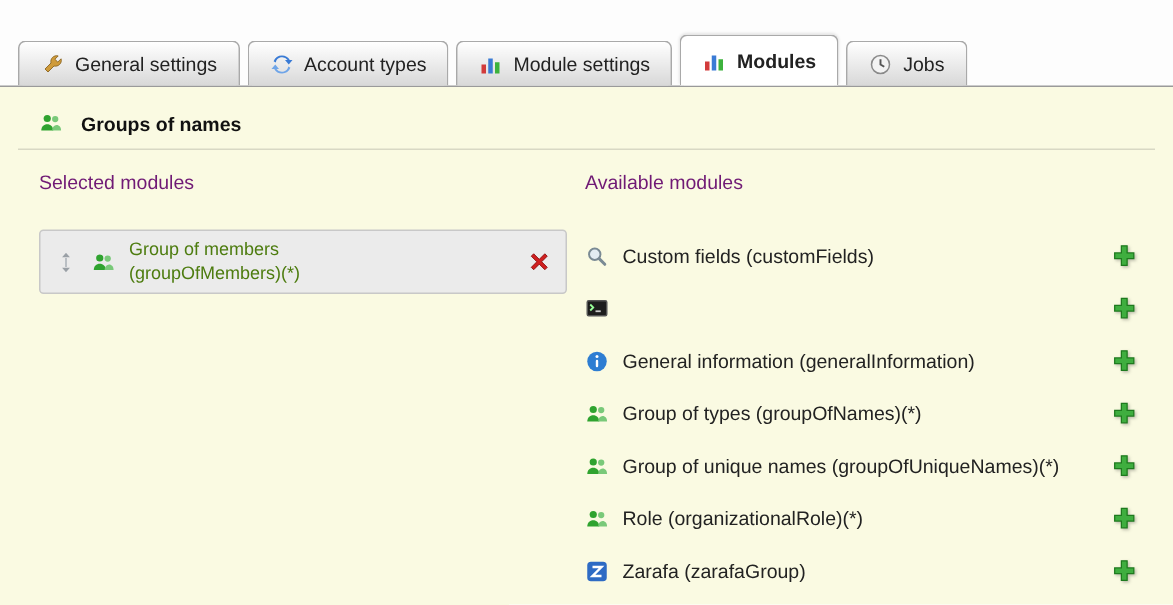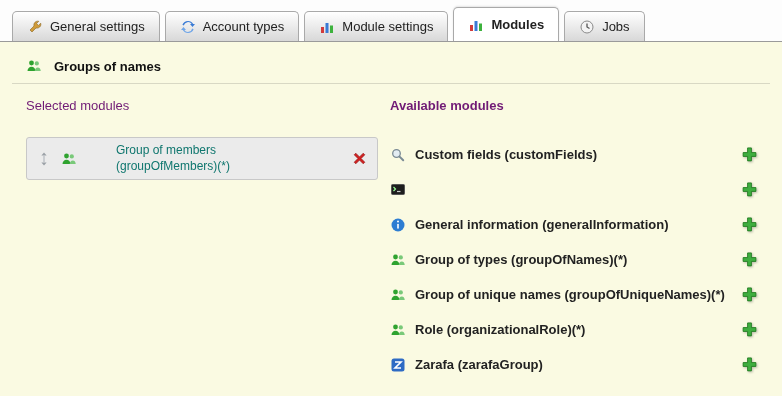--- a/index.html
+++ b/index.html
@@ -10,21 +10,21 @@
     background:#ffffff;
   }
   .page { width:782px; height:403px; background:#ffffff; overflow:hidden; position:relative; }
 
   
   .tabbar {
     display:flex; align-items:flex-end; gap:5px;
     padding:8px 10px 0 12px;
     background:#fdfdfd;
     border-bottom:1px solid #9a9a9a;
-    height:42px;
+    height:58px;
   }
   .tab {
     display:inline-flex; align-items:center; gap:7px;
     height:30px; padding:0 14px;
     border:1px solid #a9a9a9; border-bottom:none;
     border-radius:5px 5px 0 0;
     background:linear-gradient(#ffffff, #d8d8d8);
     font-size:13px; color:#222;
     cursor:pointer; white-space:nowrap;
   }
@@ -43,34 +43,34 @@
   }
   .section-head {
     display:flex; align-items:center; gap:12px;
     font-size:13px; font-weight:bold; color:#111;
     padding-left:14px;
   }
   hr.rule { border:0; border-top:1px solid #d8d8c4; margin:9px 0 14px 0; }
 
   .cols { display:flex; }
   .col-left  { width:378px; padding-left:14px; }
-  .col-right { flex:1; padding-right:12px;font-weight:bold; }
+  .col-right { flex:1; padding-right:12px; }
   .col-heading { font-size:13px; color:#701a75; margin-bottom:24px; }
 
   
   .selected-item {
     display:flex; align-items:center; gap:9px;
     background:#ebebeb;
     border:1px solid #c8c8c8;
     border-radius:3px;
     padding:5px 9px;
     width:352px;
     cursor:grab;
   }
-  .sel-text { font-size:12px; color:#0f766e; line-height:1.3;margin-left:30px; }
+  .sel-text { font-size:12px; color:#4d7c0f; line-height:1.3; }
   .del-btn { margin-left:auto; cursor:pointer; display:flex; }
 
   
   .avail-row {
     display:flex; align-items:center; gap:9px;
     padding:9px 0;
     font-size:13px; color:#222;
   }
   .add-btn {
     margin-left:auto; cursor:pointer; display:flex;

